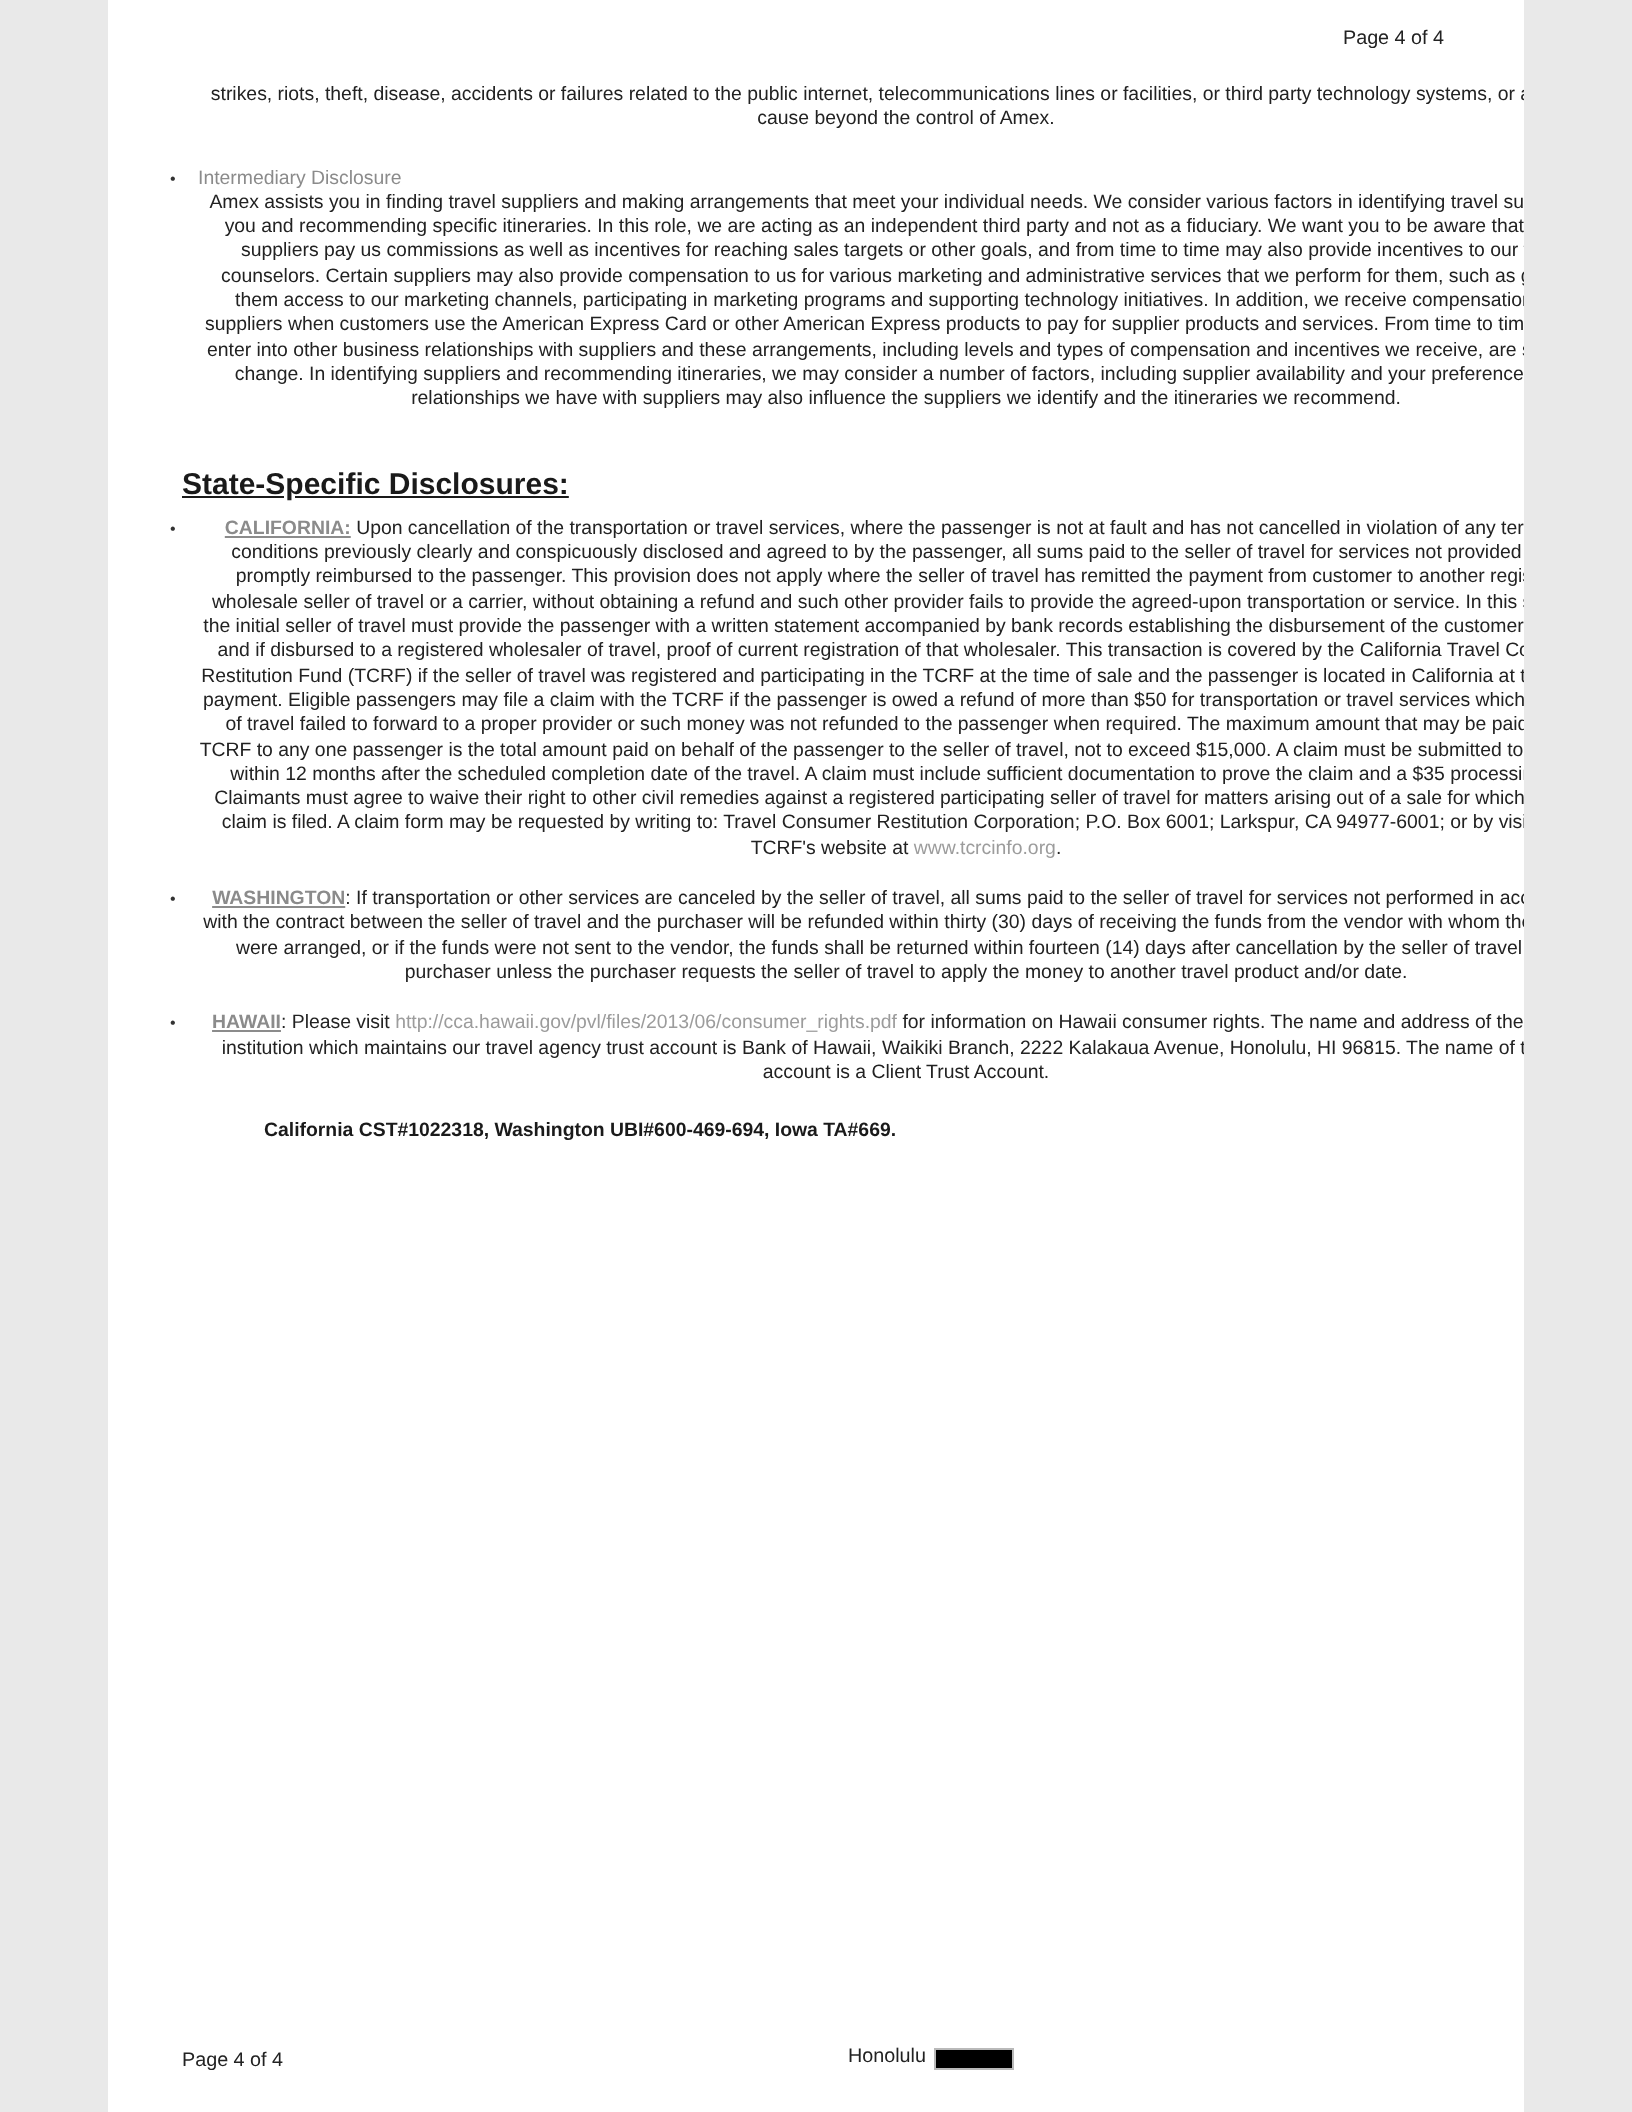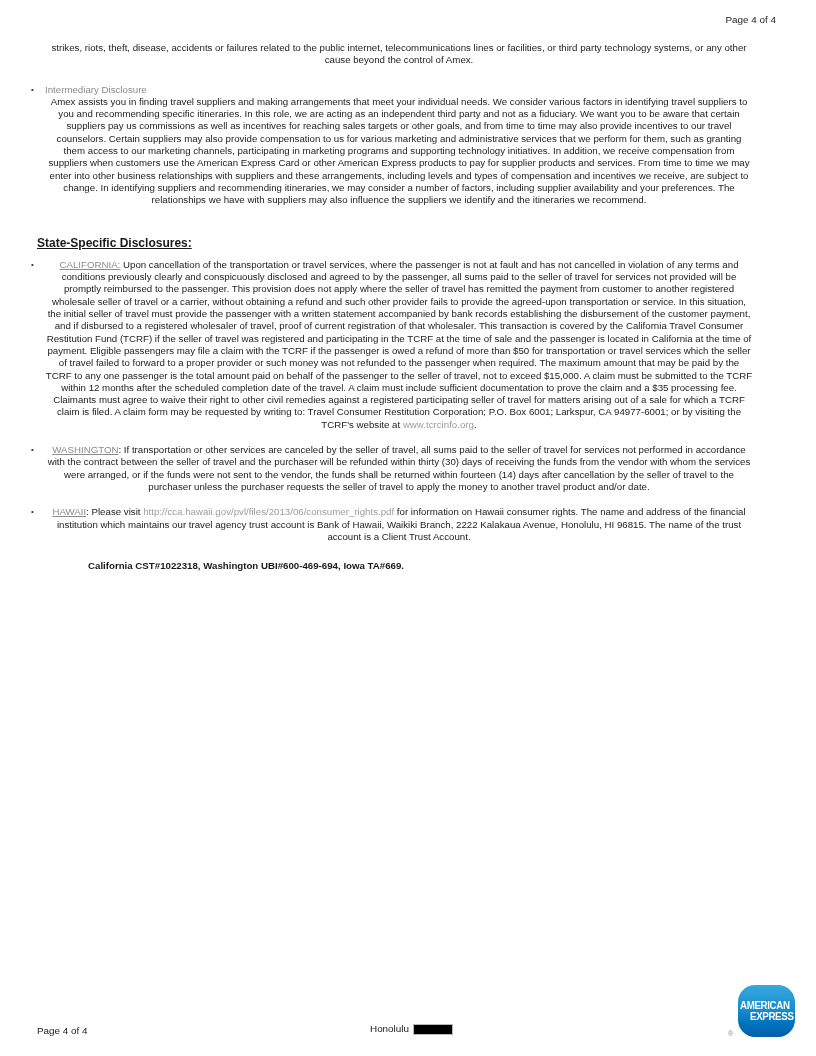--- a/index.html
+++ b/index.html
@@ -1,19 +1,19 @@
 <!DOCTYPE html>
 <html><head>
 <meta charset="utf-8">
 <style>
   * { margin: 0; padding: 0; box-sizing: border-box; }
   html, body { background: #e9e9e9; }
   .page {
     position: relative;
-    width: 816px;
+    width: 708px;
     height: 1056px;
     background: #ffffff;
     margin: 0 auto;
     font-family: "Liberation Sans", sans-serif;
     font-size: 9.7px;
     line-height: 12.3px;
     color: #222222;
     overflow: hidden;
   }
   .header-page-num {
@@ -42,39 +42,39 @@
     line-height: 12.3px;
     color: #333;
   }
   .bullet-content { flex: 1; }
   .grey-heading {
     color: #8b8b8b;
     font-weight: normal;
   }
   .state-heading-inline {
     color: #8b8b8b;
-    font-weight: normal;
+    font-weight: bold;
     text-decoration: underline;
   }
   .section-heading {
     margin: 30px 0 10px -8px;
-    font-size: 12px;
+    font-size: 15px;
     font-weight: bold;
     color: #1a1a1a;
     text-decoration: underline;
   }
   .intermediary-block { margin-bottom: 0; }
   .state-item { margin-bottom: 13px; }
   a.doc-link {
     color: #9c9c9c;
     cursor: pointer;
   }
   .registration-line {
     margin-top: 17px;
-    margin-left: 43px;
+    margin-left: 33px;
     font-weight: bold;
     color: #1a1a1a;
   }
   .footer-page-num {
     position: absolute;
     left: 37px;
     top: 1025px;
     font-size: 9.9px;
     color: #222;
   }

